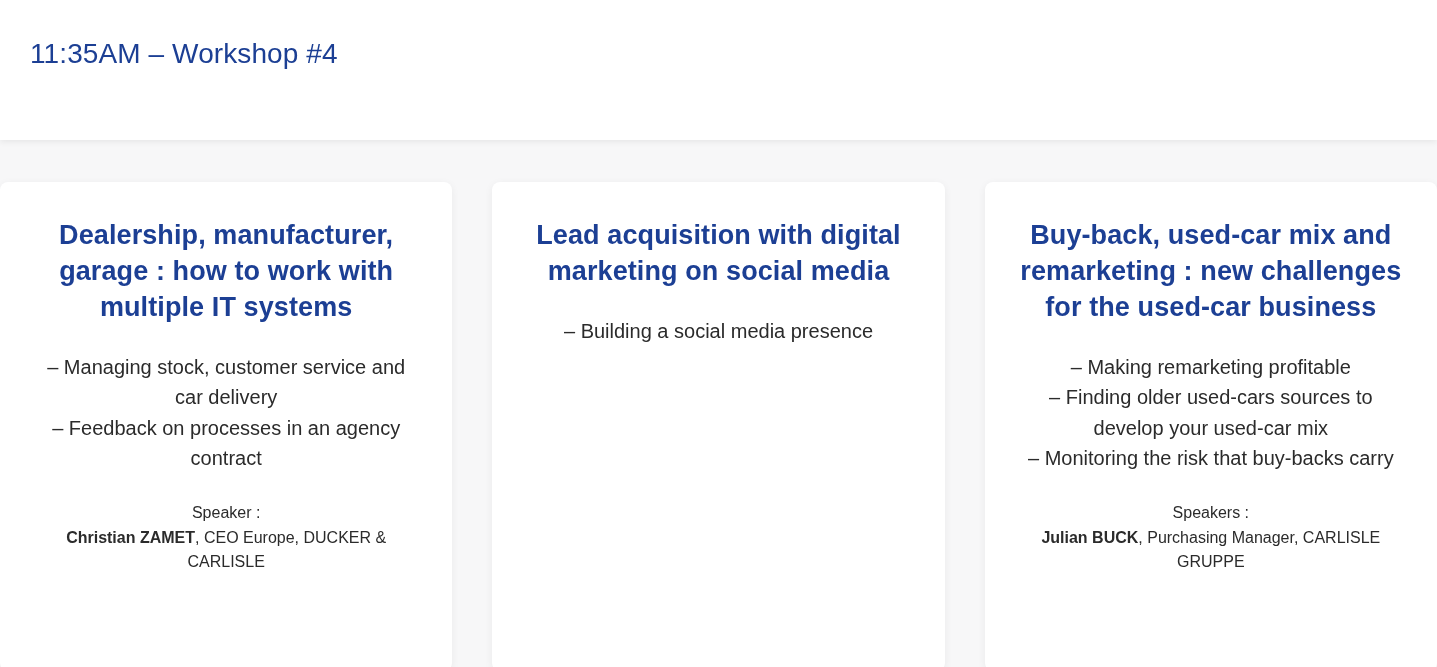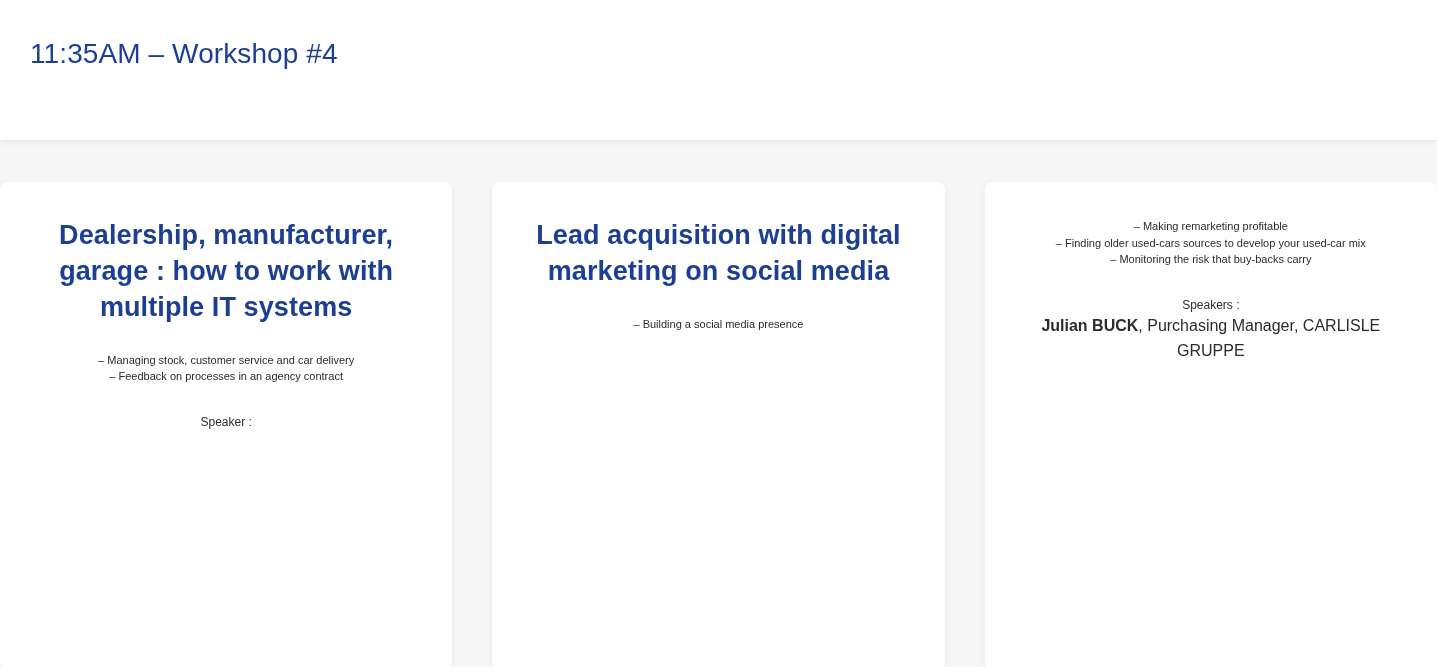--- a/index.html
+++ b/index.html
@@ -66,31 +66,31 @@
     margin: 0 0 26px 0;
     text-align: center;
     letter-spacing: 0.1px;
   }
   .bullets {
     margin: 0;
     padding: 0;
     list-style: none;
   }
   .bullet {
-    font-size: 11px;
+    font-size: 20px;
     line-height: 1.52;
     color: #2b2b2b;
     text-align: center;
     margin: 0;
   }
   .speaker-block {
     margin-top: 28px;
   }
   .speaker-label {
-    font-size: 12px;
+    font-size: 16px;
     line-height: 1.52;
     color: #2b2b2b;
     text-align: center;
   }
   .speaker-line {
     font-size: 16px;
     line-height: 1.52;
     color: #2b2b2b;
     text-align: center;
   }
@@ -108,31 +108,35 @@
 <div class="cards-row">
 
   <div class="card">
     <h2 class="card-title">Dealership, manufacturer, garage : how to work with multiple IT systems</h2>
     <ul class="bullets">
       <li class="bullet">– Managing stock, customer service and car delivery</li>
       <li class="bullet">– Feedback on processes in an agency contract</li>
     </ul>
     <div class="speaker-block">
       <div class="speaker-label">Speaker :</div>
+      <div class="speaker-line">
+        <span class="speaker-name">Christian ZAMET</span><span>, CEO Europe, DUCKER &amp; CARLISLE</span>
+      </div>
     </div>
   </div>
 
   <div class="card">
     <h2 class="card-title">Lead acquisition with digital marketing on social media</h2>
     <ul class="bullets">
       <li class="bullet">– Building a social media presence</li>
     </ul>
   </div>
 
   <div class="card">
+    <h2 class="card-title">Buy-back, used-car mix and remarketing : new challenges for the used-car business</h2>
     <ul class="bullets">
       <li class="bullet">– Making remarketing profitable</li>
       <li class="bullet">– Finding older used-cars sources to develop your used-car mix</li>
       <li class="bullet">– Monitoring the risk that buy-backs carry</li>
     </ul>
     <div class="speaker-block">
       <div class="speaker-label">Speakers :</div>
       <div class="speaker-line">
         <span class="speaker-name">Julian BUCK</span><span>, Purchasing Manager, CARLISLE GRUPPE</span>
       </div>

